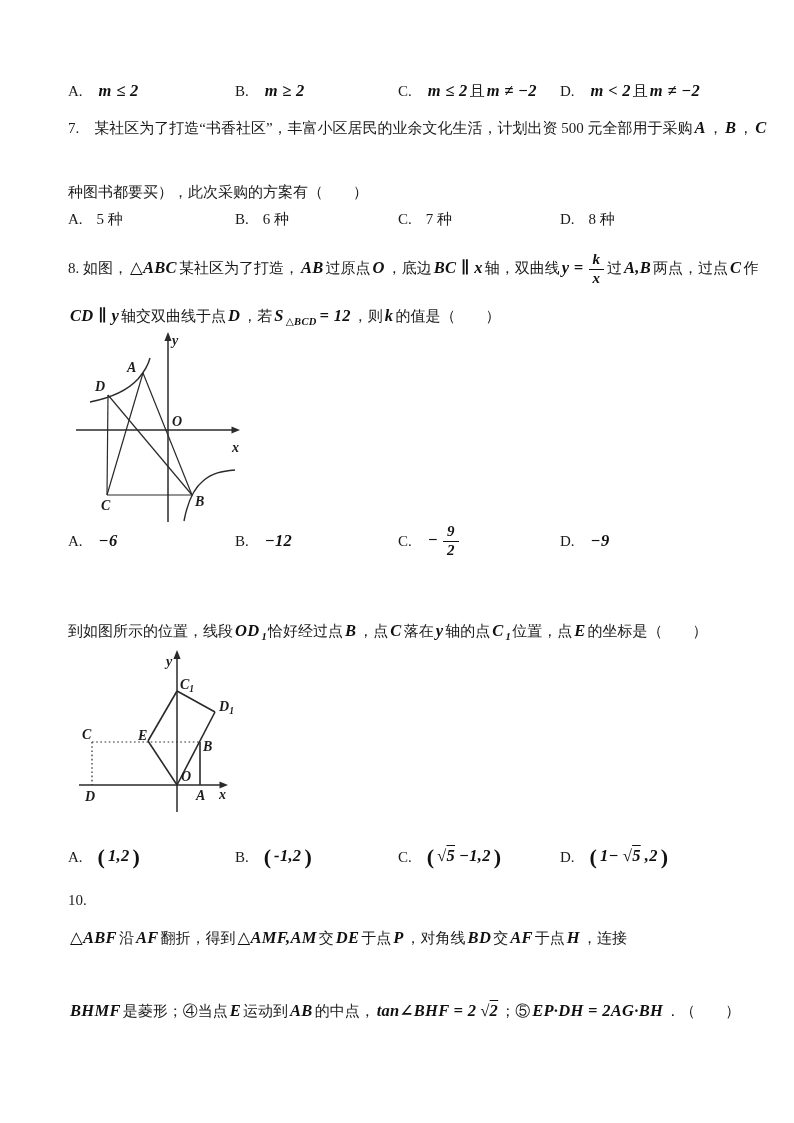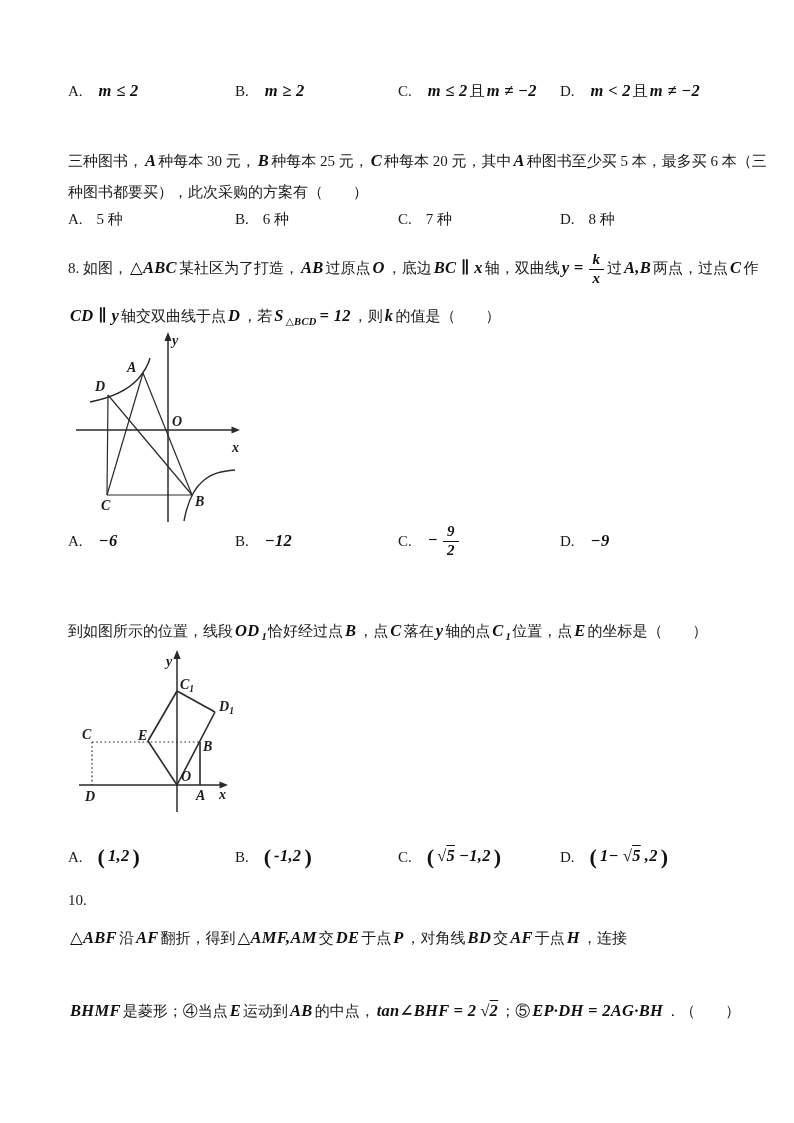--- a/index.html
+++ b/index.html
@@ -62,21 +62,21 @@
     <div class="opt" style="left:398px">
         <span class="opt-label">C.</span>
         <span><span class="math">m ≤ 2</span><span class="cn">且</span><span class="math">m ≠ −2</span></span>
       </div>
     <div class="opt" style="left:560px">
         <span class="opt-label">D.</span>
         <span><span class="math">m &lt; 2</span><span class="cn">且</span><span class="math">m ≠ −2</span></span>
       </div>
   </div>
 
-  <div class="tline" style="top:145px"><span class="cn">三种图书，</span><span class="math">A</span><span class="cn">种每本 30 元，</span><span class="math">B</span><span class="cn">种每本 25 元，</span><span class="math">C</span><span class="cn">种每本 20 元，其中</span><span class="math">A</span><span class="cn">种图书至少买 5 本，最多买 6 本（三</span></div>
+  <div class="tline" style="top:112px"><span class="cn">7.　某社区为了打造“书香社区”，丰富小区居民的业余文化生活，计划出资 500 元全部用于采购</span><span class="math">A</span><span class="cn">，</span><span class="math">B</span><span class="cn">，</span><span class="math">C</span></div>
   <div class="tline" style="top:177px"><span class="cn">种图书都要买），此次采购的方案有（　　）</span></div>
   <div class="opt-row" style="top:198px">
     <div class="opt" style="left:68px">
         <span class="opt-label">A.</span>
         <span><span class="cn">5 种</span></span>
       </div>
     <div class="opt" style="left:235px">
         <span class="opt-label">B.</span>
         <span><span class="cn">6 种</span></span>
       </div>

